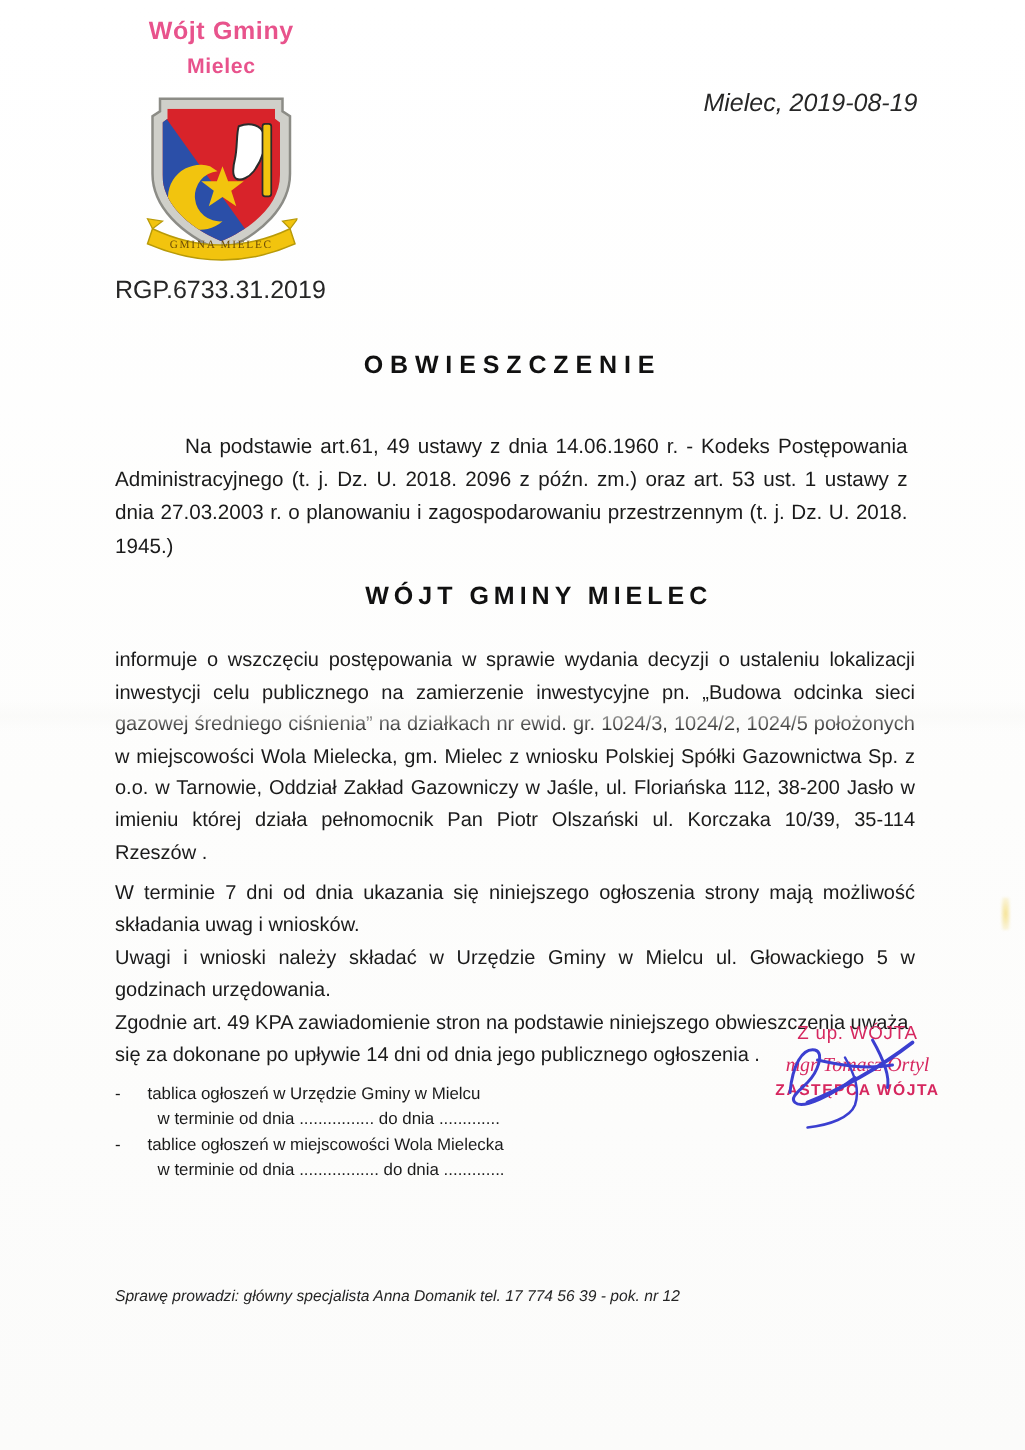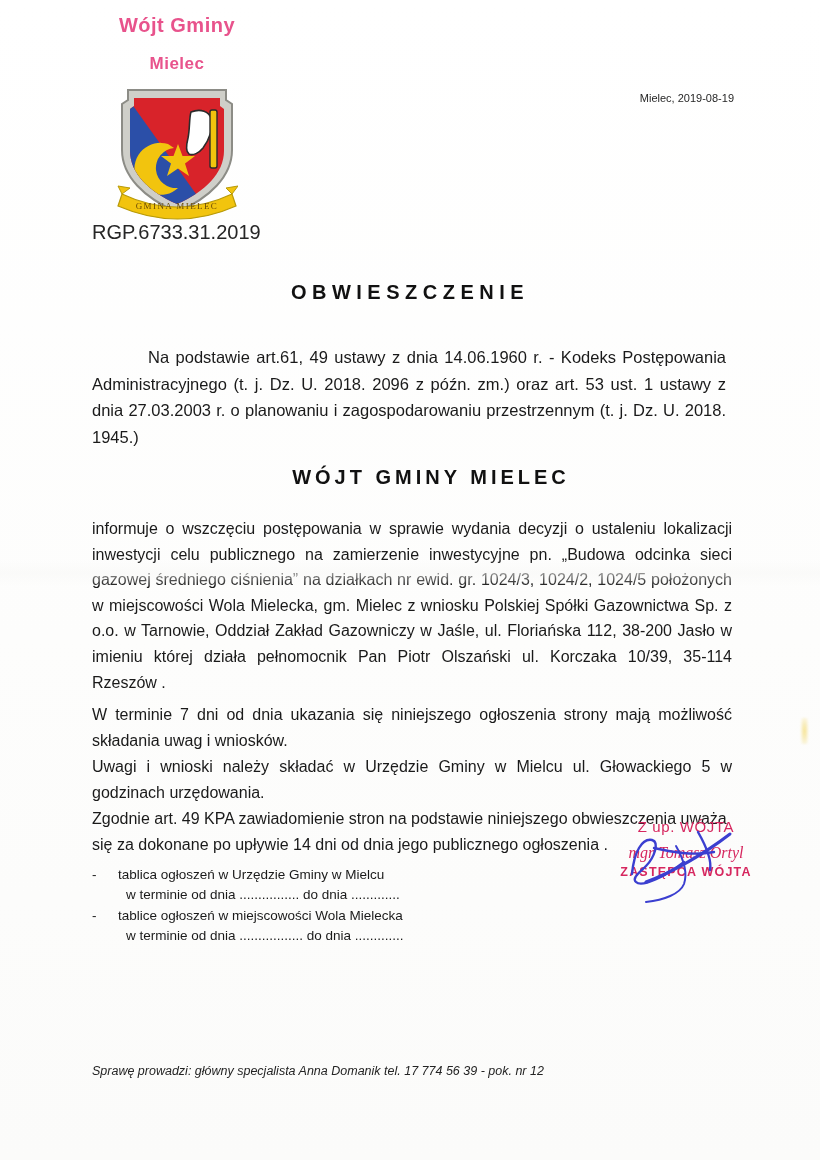--- a/index.html
+++ b/index.html
@@ -19,29 +19,29 @@
   .letterhead{
     position:absolute;left:62px;top:14px;width:230px;
     text-align:center;
   }
   .lh-line1{
     font-size:20px;font-weight:bold;color:#e8538c;
     letter-spacing:.5px;line-height:1.15;
   }
   .lh-line2{
     font-size:17px;font-weight:bold;color:#e8538c;
-    letter-spacing:.5px;margin-top:17px;
+    letter-spacing:.5px;margin-top:6px;
   }
   .crest{
     margin:8px auto 0;width:122px;height:140px;display:block;
   }
   
   .doc-date{
-    position:absolute;right:86px;top:92px;
-    font-size:11px;color:#262626;
+    position:absolute;right:86px;top:72px;
+    font-size:20px;color:#262626;font-style:italic;
   }
   
   .ref-no{
     position:absolute;left:92px;top:221px;
     font-size:20px;color:#262626;
   }
   
   .title-main{
     position:absolute;left:0;right:0;top:281px;
     text-align:center;font-size:20px;font-weight:bold;
@@ -93,21 +93,21 @@
   .dist{
     position:absolute;left:92px;top:865px;width:460px;
     font-size:13.5px;line-height:1.5;color:#1a1a1a;
   }
   .dist-row{display:flex;}
   .dist-dash{width:26px;flex:none;}
   .dist-body{flex:1;}
   .dist-sub{padding-left:8px;}
   
   .footer{
-    position:absolute;left:92px;top:1064px;
+    position:absolute;left:92px;top:1030px;
     font-size:12.5px;font-style:italic;color:#242424;
   }
   
   .artifact-right{
     position:absolute;right:12px;top:718px;width:7px;height:26px;
     background:radial-gradient(ellipse at center,rgba(240,205,60,.55),rgba(255,255,255,0));
     filter:blur(1px);
   }
   .artifact-band{
     position:absolute;left:0;right:0;top:560px;height:26px;

